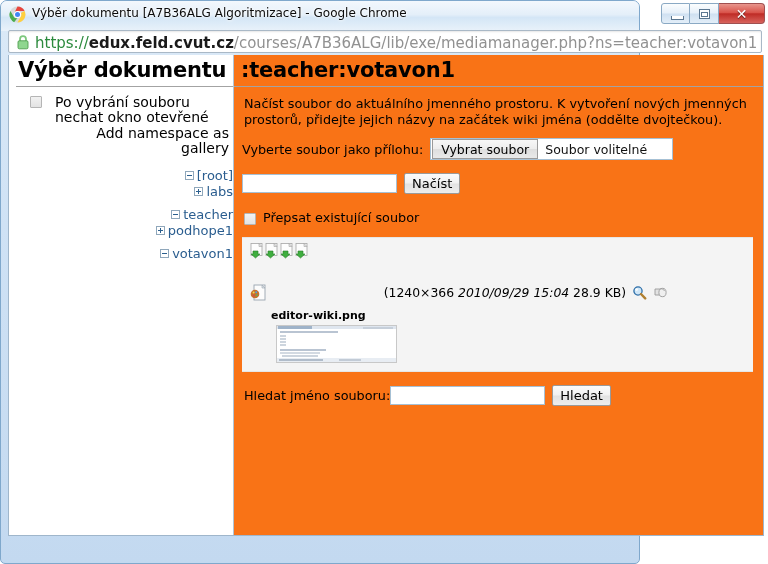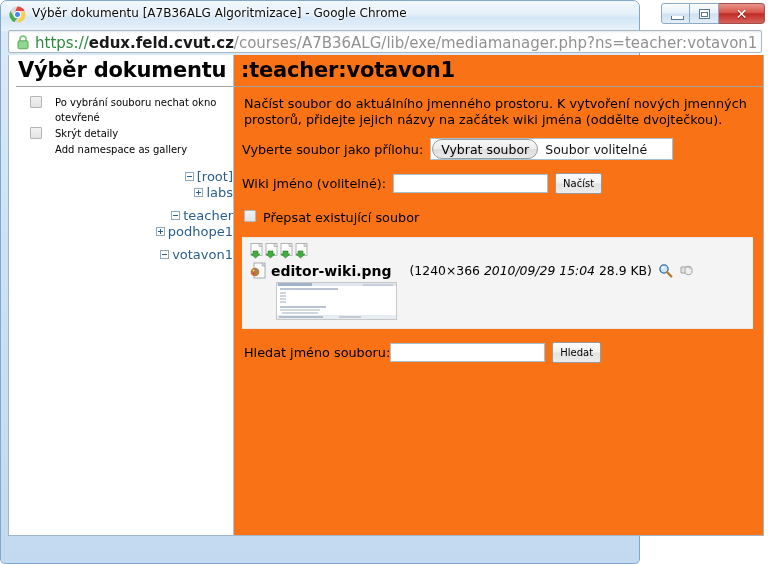--- a/index.html
+++ b/index.html
@@ -187,21 +187,21 @@
     padding-top: 3px;
   }
 
   
   .opts {
     padding: 8px 4px 0 7px;
   }
   .opt-row {
     display: flex;
     align-items: flex-start;
-    font-size: 10px;
+    font-size: 14px;
     color: #000000;
     line-height: 15px;
     margin-bottom: 1px;
   }
   .cb {
     width: 12px; height: 12px;
     box-sizing: border-box;
     flex: 0 0 12px;
     margin: 1px 13px 0 7px;
     border: 1px solid #b5b5b5;
@@ -281,21 +281,21 @@
     background: #ffffff;
     padding: 0;
     width: 243px;
   }
   .file-btn {
     height: 20px;
     box-sizing: border-box;
     margin: 1px 0 1px 1px;
     padding: 0 8px;
     border: 1px solid #9a9a9a;
-    border-radius: 10px;
+    border-radius: 0;
     background: linear-gradient(to bottom, #f7f7f7 0%, #ededed 48%, #dedede 52%, #e9e9e9 100%);
     font-size: 12.5px;
     color: #000;
     display: flex; align-items: center;
     cursor: pointer;
     font-family: "DejaVu Sans", "Liberation Sans", sans-serif;
   }
   .file-name {
     font-size: 12.5px;
     color: #111;
@@ -315,29 +315,29 @@
   }
   .txt.wide { width: 155px; }
   .btn {
     height: 21px;
     box-sizing: border-box;
     margin-left: 7px;
     padding: 0 7px;
     border: 1px solid #9a9a9a;
     border-radius: 2px;
     background: linear-gradient(to bottom, #fbfbfb 0%, #f1f1f1 48%, #e2e2e2 52%, #ededed 100%);
-    font-size: 10px;
+    font-size: 13px;
     color: #000;
     cursor: pointer;
     font-family: "DejaVu Sans", "Liberation Sans", sans-serif;
   }
 
   .overwrite-row {
     display: flex;
-    align-items: flex-start;
+    align-items: flex-end;
     margin: 16px 0 12px 2px;
     font-size: 12.8px;
   }
   .overwrite-row .cb2 {
     width: 12px; height: 12px;
     box-sizing: border-box;
     margin-right: 7px;
     border: 1px solid #b5b5b5;
     background: linear-gradient(to bottom, #f2f2f2, #e3e3e3);
     border-radius: 1px;
@@ -370,22 +370,23 @@
   .file-ico {
     width: 17px; height: 17px;
     position: relative;
     margin-right: 4px;
     flex: 0 0 17px;
   }
   .file-name-link {
     font-weight: bold;
     color: #000000;
     text-decoration: none;
-    font-size: 14px;
-    cursor: pointer;
+    font-size: 11px;
+    cursor: pointer;
+    margin-top: 47px;
   }
   .file-meta {
     margin-left: 18px;
     color: #000;
     font-size: 12.4px;
   }
   .file-meta .ital { font-style: italic; }
   .mini-ico {
     width: 15px; height: 15px;
     margin-left: 6px;
@@ -462,24 +463,20 @@
   <div class="viewport">
     <div class="v-scroll-left"></div>
 
     <div class="pane-left">
       <h1 class="pane-title">Výběr dokumentu</h1>
 
       <div class="opts">
         <div class="opt-row">
           <span class="cb"></span>
           <span class="opt-label">Po vybrání souboru nechat okno otevřené</span>
-        </div>
-        <div class="opt-row">
-          <span class="cb"></span>
-          <span class="opt-label">Skrýt detaily</span>
         </div>
         <div class="opt-row nocb">
           <span class="opt-label gallery-link">Add namespace as gallery</span>
         </div>
       </div>
 
       <div class="tree">
         <ul>
           <li>
             <span class="toggle"></span><span class="ns-link ns-root">[root]</span>
@@ -512,21 +509,20 @@
 
         <div class="form-row">
           <span class="lbl">Vyberte soubor jako přílohu:</span>
           <span class="file-input">
             <span class="file-btn">Vybrat soubor</span>
             <span class="file-name">Soubor volitelné</span>
           </span>
         </div>
 
         <div class="form-row">
-          <span class="lbl">Wiki jméno (volitelné):</span>
           <input class="txt wide" type="text" value="" style="">
           <button class="btn">Načíst</button>
         </div>
 
         <div class="overwrite-row">
           <span class="cb2"></span>
           <span>Přepsat existující soubor</span>
         </div>
 
         <div class="filelist">

